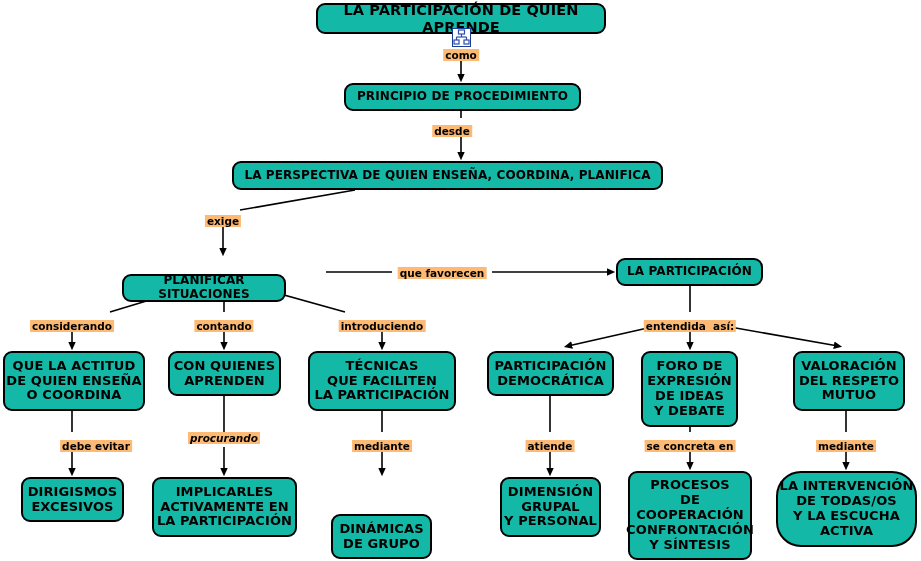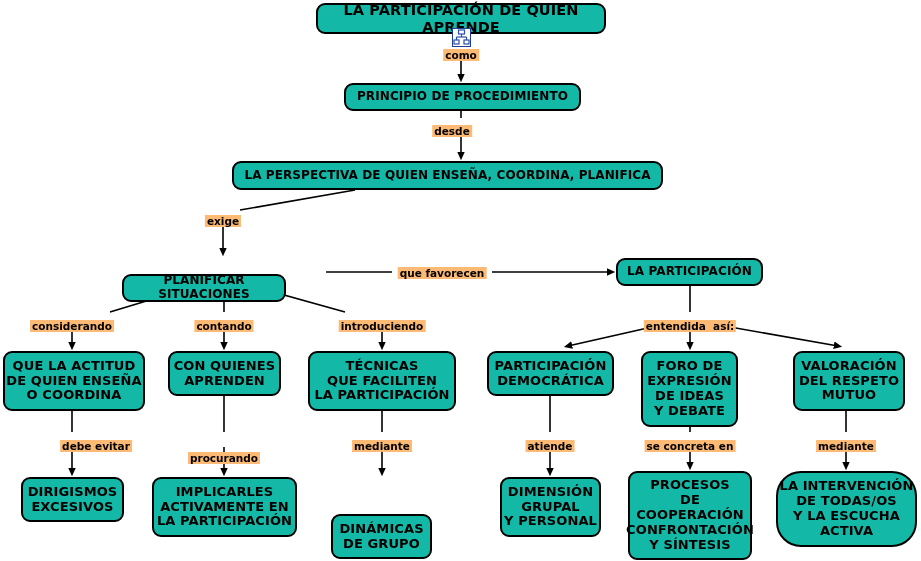--- a/index.html
+++ b/index.html
@@ -178,20 +178,20 @@
   <div id="label-layer">
       <div class="link-label" style="left: 461px; top: 49px;">como</div>
       <div class="link-label" style="left: 452px; top: 125px;">desde</div>
       <div class="link-label" style="left: 223px; top: 215px;">exige</div>
       <div class="link-label" style="left: 442px; top: 267px;">que favorecen</div>
       <div class="link-label" style="left: 72px; top: 320px;">considerando</div>
       <div class="link-label" style="left: 224px; top: 320px;">contando</div>
       <div class="link-label" style="left: 382px; top: 320px;">introduciendo</div>
       <div class="link-label" style="left: 690px; top: 320px;">entendida  así:</div>
       <div class="link-label" style="left: 72px; top: 440px; margin-left: 24px;">debe evitar</div>
-      <div class="link-label" style="left: 224px; top: 452px;">procurando</div>
+      <div class="link-label" style="left: 224px; top: 432px; font-style: italic;">procurando</div>
       <div class="link-label" style="left: 382px; top: 440px;">mediante</div>
       <div class="link-label" style="left: 550px; top: 440px;">atiende</div>
       <div class="link-label" style="left: 690px; top: 440px;">se concreta en</div>
       <div class="link-label" style="left: 846px; top: 440px;">mediante</div>
     </div>
 
 </div>
 
 </body></html>

